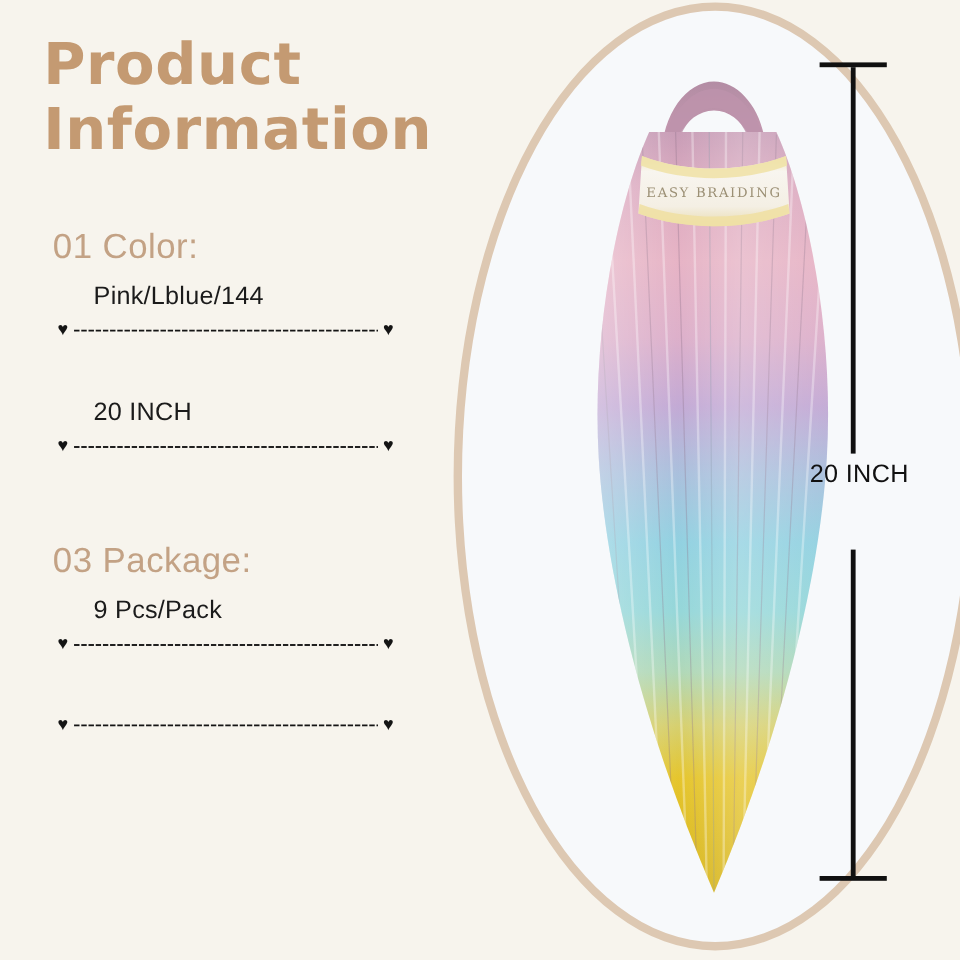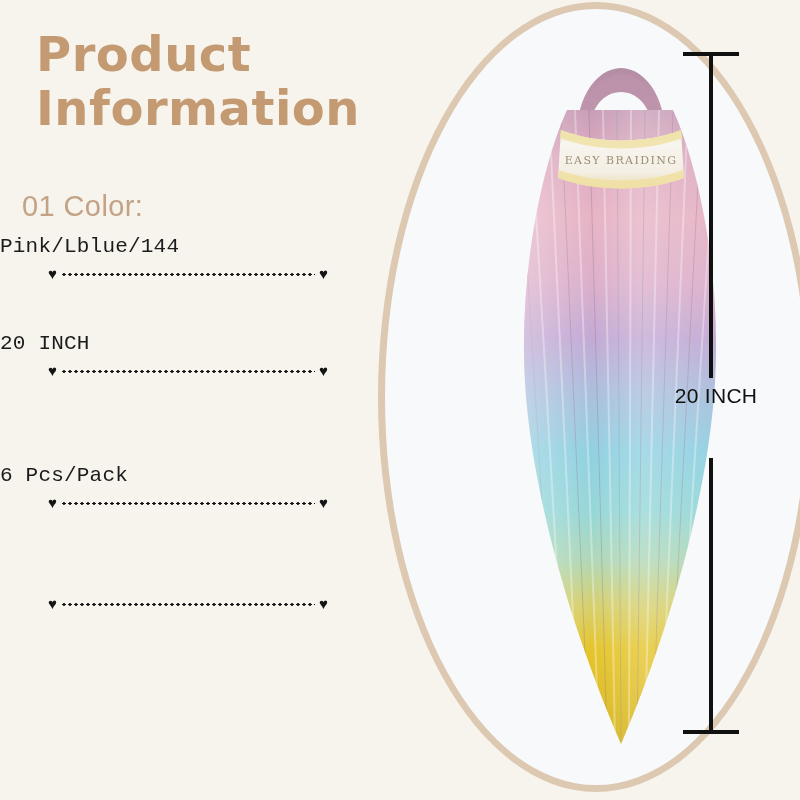--- a/index.html
+++ b/index.html
@@ -35,31 +35,32 @@
     color: #c49a72;
     white-space: pre-line;
   }
 
   .spec-block {
     position: absolute;
     left: 0;
     width: 400px;
   }
   .spec-head {
-    margin-left: 22px;
+    margin-left: 44px;
     font-family: "Liberation Sans", sans-serif;
     font-size: 29px;
     font-weight: normal;
     color: #c3a285;
     letter-spacing: 0.4px;
     white-space: pre;
   }
   .spec-value {
+    margin-left: 78px;
     margin-top: 12px;
-    font-family: Liberation Mono, monospace;
+    font-family: Liberation Sans, sans-serif;
     font-size: 21px;
     color: #1b1b1b;
     letter-spacing: 0.2px;
     white-space: pre;
   }
 
   
   .divider {
     position: relative;
     margin-top: 8px;
@@ -96,21 +97,21 @@
     width: 436px;
     height: 790px;
     border-radius: 50%;
     background: #f7f9fb;
     border: 7px solid #ddc8b2;
     box-sizing: border-box;
   }
 
   #hair {
     position: absolute;
-    left: 509px;
+    left: 483px;
     top: 52px;
     width: 230px;
     height: 700px;
   }
 
   
   #ruler {
     position: absolute;
     left: 646px;
     top: 46px;
@@ -168,21 +169,22 @@
   <div class="spec-block" style="top:320px;">
     <div class="spec-value">20 INCH</div>
     <div class="divider">
       <span class="heart left">♥</span>
       <span class="dots"></span>
       <span class="heart right">♥</span>
     </div>
   </div>
 
   <div class="spec-block" style="top:452px;">
-    <div class="spec-value">6 Pcs/Pack</div>
+    <div class="spec-head">03 Package:</div>
+    <div class="spec-value">9 Pcs/Pack</div>
     <div class="divider">
       <span class="heart left">♥</span>
       <span class="dots"></span>
       <span class="heart right">♥</span>
     </div>
   </div>
 
   <div class="spec-block" style="top:588px;">
     <div class="divider">
       <span class="heart left">♥</span>

